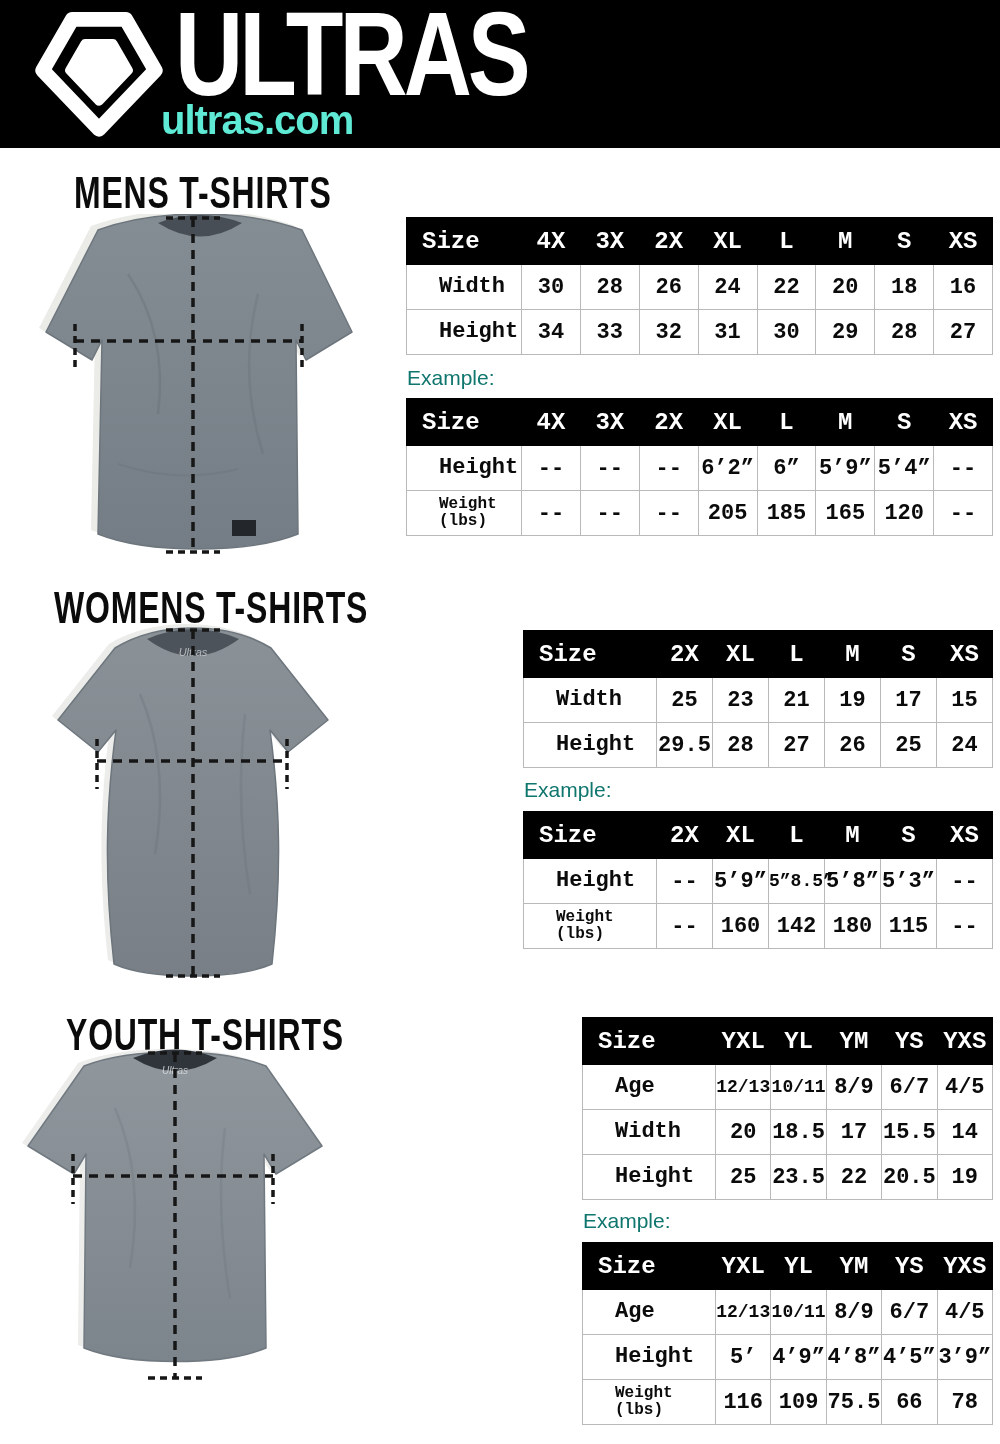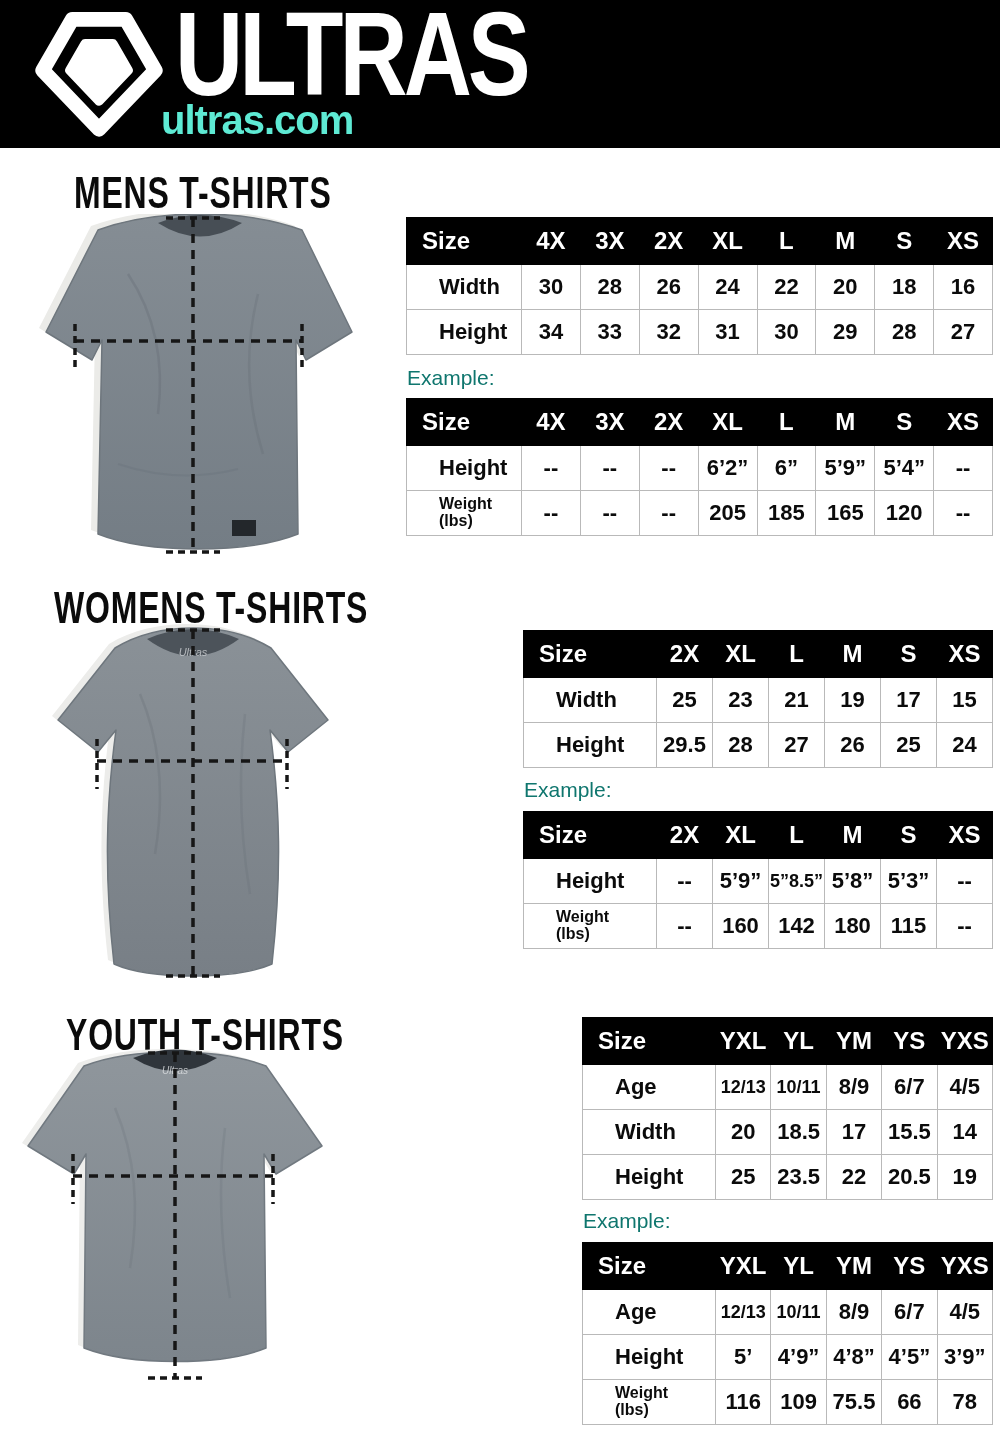--- a/index.html
+++ b/index.html
@@ -24,21 +24,21 @@
   .sec-title{
     position:absolute;font-weight:700;font-size:40px;letter-spacing:1px;
     transform:scale(0.80,1.12);transform-origin:0 0;white-space:nowrap;color:#0b0b0b;
   }
   #mens-title{left:74px;top:168px;}
   #womens-title{left:54px;top:583px;}
   #youth-title{left:66px;top:1010px;}
   .example-label{position:absolute;font-weight:400;font-size:21px;color:#0f766e;}
   
   .tblwrap{position:absolute;}
-  table{border-collapse:collapse;table-layout:fixed;width:100%;}
+  table{border-collapse:collapse;table-layout:fixed;width:100%;font-family:Liberation Mono, monospace;}
   th{
     background:#000;color:#fff;font-weight:700;font-size:24px;height:46px;
     text-align:center;border:1px solid #000;padding:0;
   }
   th:first-child{text-align:left;padding-left:15px;}
   td{
     background:#fff;border:1px solid #b9b9b9;font-weight:700;font-size:22px;
     height:44px;text-align:center;padding:0;color:#0b0b0b;
   }
   td.rowlabel{text-align:left;padding-left:32px;white-space:pre-line;line-height:1.05;}

